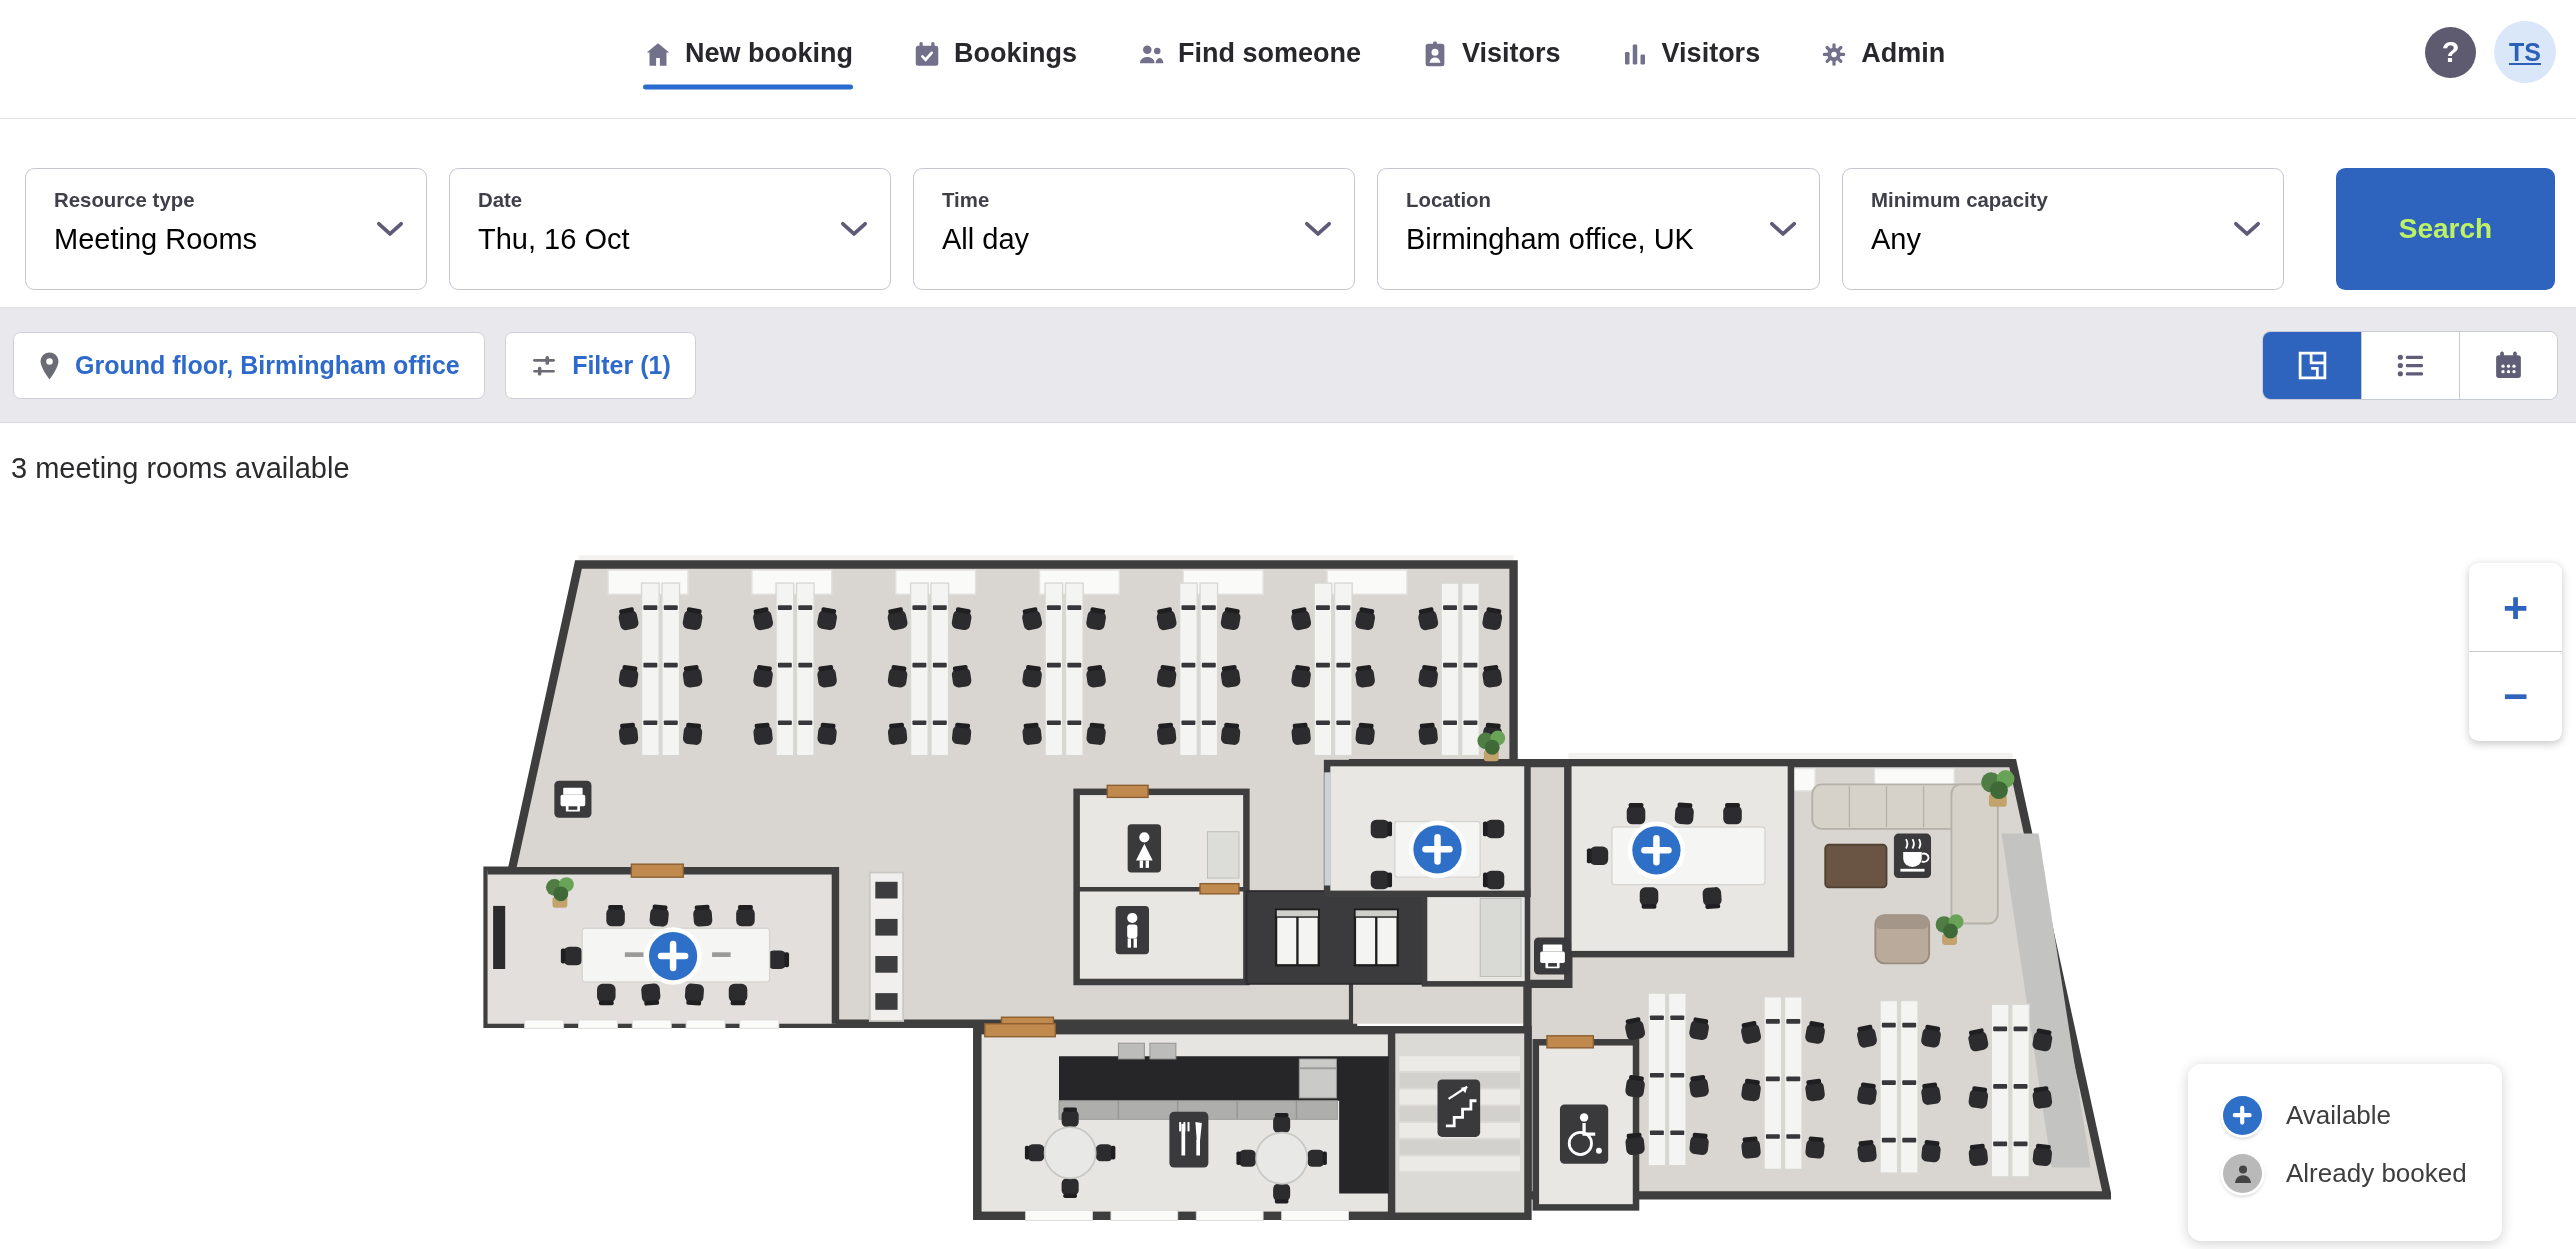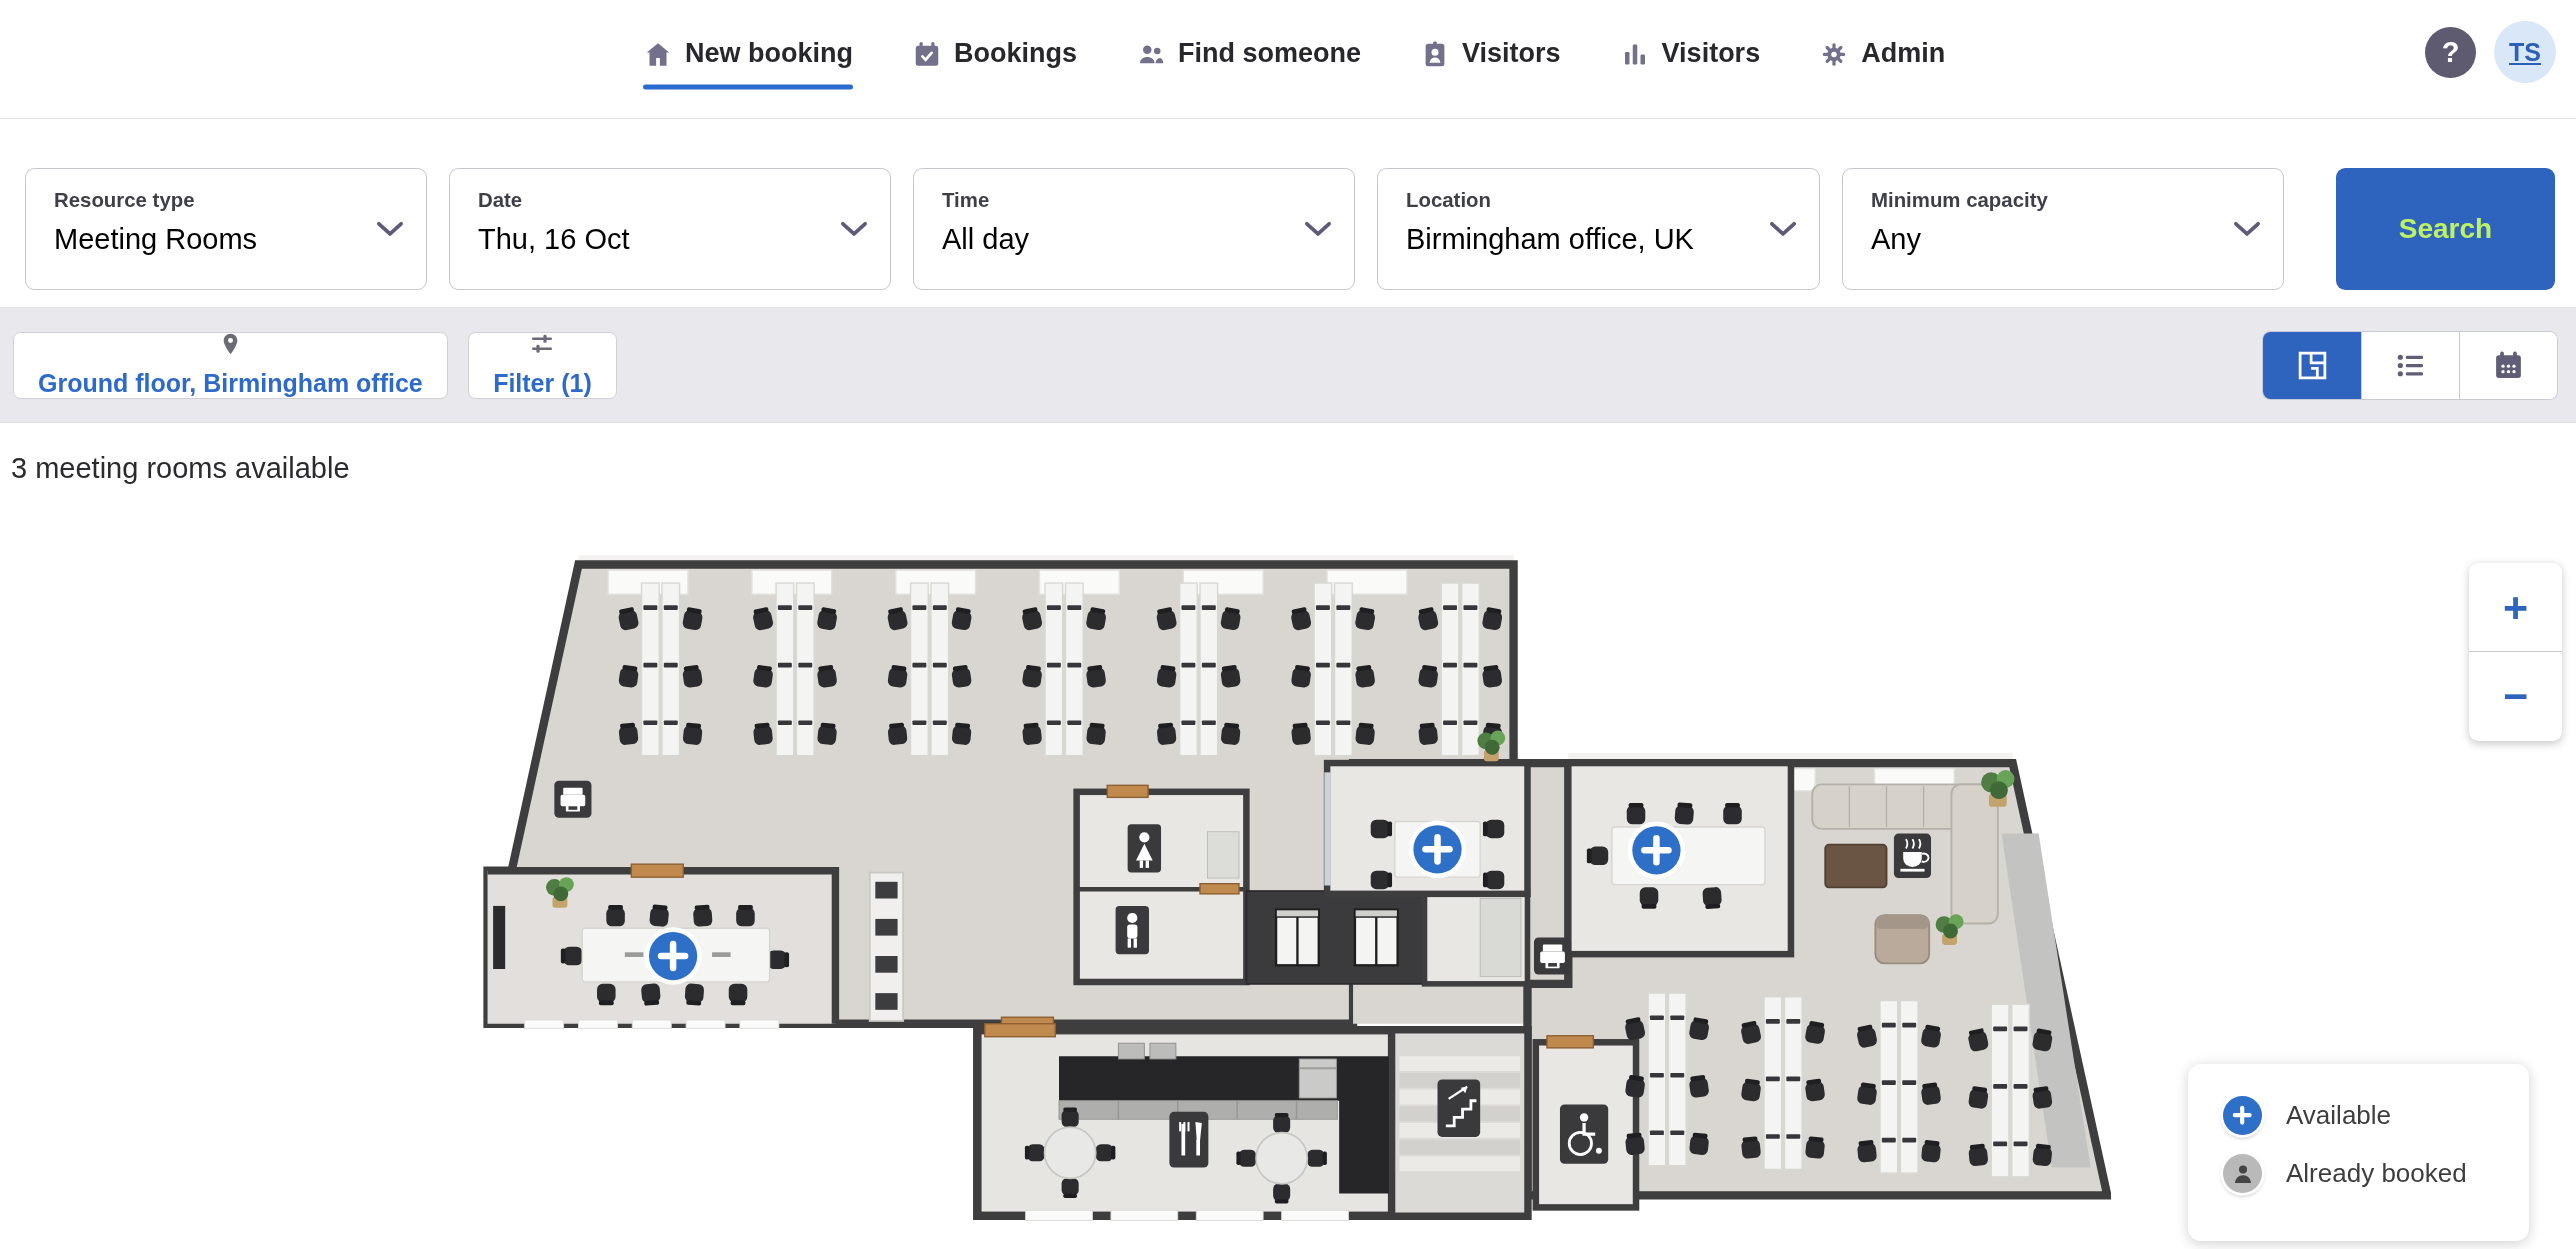--- a/index.html
+++ b/index.html
@@ -38,40 +38,40 @@
   .chev { position:absolute; right:22px; top:52px; }
   .search-btn { width:219px; height:122px; margin-left:30px; border:none; border-radius:9.3px;
     background:var(--accent); color:#bef264; font-size:28px; font-weight:700;
     font-family:"Liberation Sans",sans-serif; cursor:pointer; }
 
   
   .toolbar { position:relative; height:115px; background:#e9e9ed; border-bottom:0.9px solid #dcdce1; }
   .chips { position:absolute; left:13px; top:24px; display:flex; gap:20.4px; }
   .chip { display:flex; align-items:center; gap:14px; height:67px; padding:0 24px; background:#fff;
     border:1.4px solid #cfcfd8; border-radius:7.4px; font-size:25px; font-weight:600;
-    color:var(--chip-text); cursor:pointer; white-space:nowrap;flex-direction:column; }
+    color:var(--chip-text); cursor:pointer; white-space:nowrap; }
   .view-toggle { position:absolute; right:18.6px; top:24px; display:flex; border-radius:7.4px;
     overflow:hidden; box-shadow:0 0 0 0.9px #c7cbd6; }
   .vt-btn { width:98px; height:67px; background:#fff; display:flex; align-items:center;
     justify-content:center; cursor:pointer; border-left:0.9px solid #c7cbd6; }
   .vt-btn:first-child { border-left:none; }
   .vt-btn.active { background:var(--accent); }
 
   
   .summary { position:absolute; left:11px; top:452px; font-size:29px; color:#2b2b2e; }
   .floorplan-wrap { position:absolute; left:469px; top:555px; width:1642px; height:687px; }
   .floorplan-wrap svg { display:block; }
 
   .zoom-ctl { position:absolute; left:2469px; top:563px; width:93px; height:178px; background:#fff;
     border-radius:9.3px; box-shadow:0 2.8px 8.4px rgba(0,0,0,.22); overflow:hidden; }
   .zoom-btn { height:89px; display:flex; align-items:center; justify-content:center;
     font-size:43px; font-weight:700; color:var(--accent); cursor:pointer; }
   .zoom-btn:first-child { border-bottom:0.9px solid #c9c9c9; }
 
-  .legend { position:absolute; left:2188px; top:1064px; width:341px; height:177px; background:#fff;
+  .legend { position:absolute; left:2188px; top:1064px; width:314px; height:177px; background:#fff;
     border-radius:13px; box-shadow:0 2.8px 13px rgba(0,0,0,.18); padding:32px 0 0 35px; }
   .legend-row { display:flex; align-items:center; gap:24px; margin-bottom:18.6px; }
   .legend-ic { width:39px; height:39px; border-radius:50%; display:flex; align-items:center;
     justify-content:center; box-shadow:0 0 0 2.8px #fff, 0 1.9px 5.6px rgba(0,0,0,.4); }
   .legend-ic.avail { background:var(--marker); }
   .legend-ic.booked { background:#b9b9b9; }
   .legend-label { font-size:26px; color:#3e3e3e; }
 </style>
 </head>
 <body>

